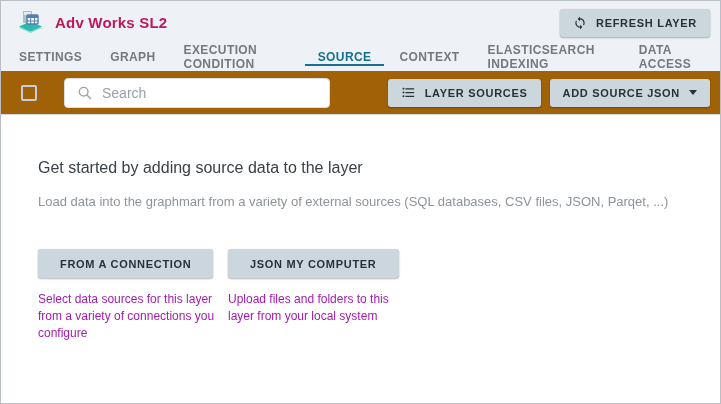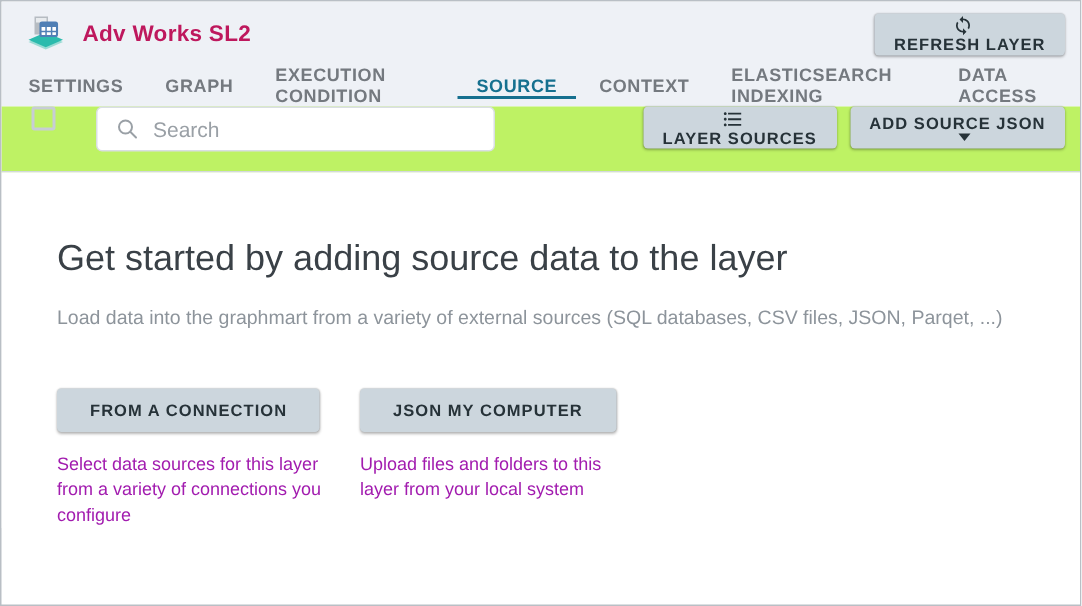--- a/index.html
+++ b/index.html
@@ -24,44 +24,44 @@
   .spacer { flex: 1; }
 
   .btn {
     display: inline-flex; align-items: center; justify-content: center;
     height: 28px; padding: 0 13px;
     background: #ccd6dd;
     border: none; border-radius: 3px;
     box-shadow: 0 1px 2px rgba(0,0,0,.28), 0 0 1px rgba(0,0,0,.15);
     font-family: "Liberation Sans", sans-serif;
     font-size: 11px; font-weight: bold; letter-spacing: .7px;
-    color: #263238; cursor: pointer; white-space: nowrap; flex-direction: column;
+    color: #263238; cursor: pointer; white-space: nowrap;
   }
   .btn .ic { margin-right: 9px; display: inline-flex; }
 
   
   .tabs {
     background: #eef1f6;
     display: flex; align-items: center;
     height: 27px; padding: 0 4px;
   }
   .tab {
     display: flex; align-items: center;
     padding: 0 13px; margin: 0 1px;
     font-size: 12px; font-weight: bold; letter-spacing: .4px;
     color: #74797f; cursor: pointer;
     border-bottom: 2px solid transparent;
   }
   .tab.active { color: #16708f; border-bottom-color: #16708f; }
 
   
   .toolbar {
-    background: #bef264;
+    background: #a16207;
     height: 44px;
-    display: flex; align-items: flex-start;
+    display: flex; align-items: center;
     padding: 0 10px 0 20px;
     border-bottom: 1px solid #d3d8dd;
   }
   .checkbox {
     width: 16px; height: 16px; flex: none;
     border: 2px solid #c7cdd5; border-radius: 2px;
     background: transparent; margin-right: 27px; cursor: pointer;
   }
   .search {
     width: 266px; height: 30px;
@@ -77,23 +77,23 @@
   .search input::placeholder { color: #9aa0a6; }
   .toolbar .btn + .btn { margin-left: 9px; }
   .caret {
     width: 0; height: 0; margin-left: 9px;
     border-left: 4px solid transparent; border-right: 4px solid transparent;
     border-top: 5px solid #263238;
   }
 
   
   .content { background: #ffffff; padding: 44px 20px 0 37px; }
-  .heading { font-size: 24px; font-weight: 500; color: #3a4147; margin-bottom: 17px; }
+  .heading { font-size: 16px; font-weight: 500; color: #3a4147; margin-bottom: 17px; }
   .subheading { font-size: 13px; color: #8d949b; margin-bottom: 40px; }
-  .actions { display: flex; gap: 24px; }
+  .actions { display: flex; gap: 12px; }
   .action-col { display: flex; flex-direction: column; align-items: flex-start; }
   .action-col .btn { height: 29px; padding: 0 22px; margin-bottom: 13px; }
   .action-desc { width: 178px; font-size: 12px; line-height: 17px; color: #a21caf; }
 </style>
 </head>
 <body>
 
 <div class="page">
 
   <div class="header">

